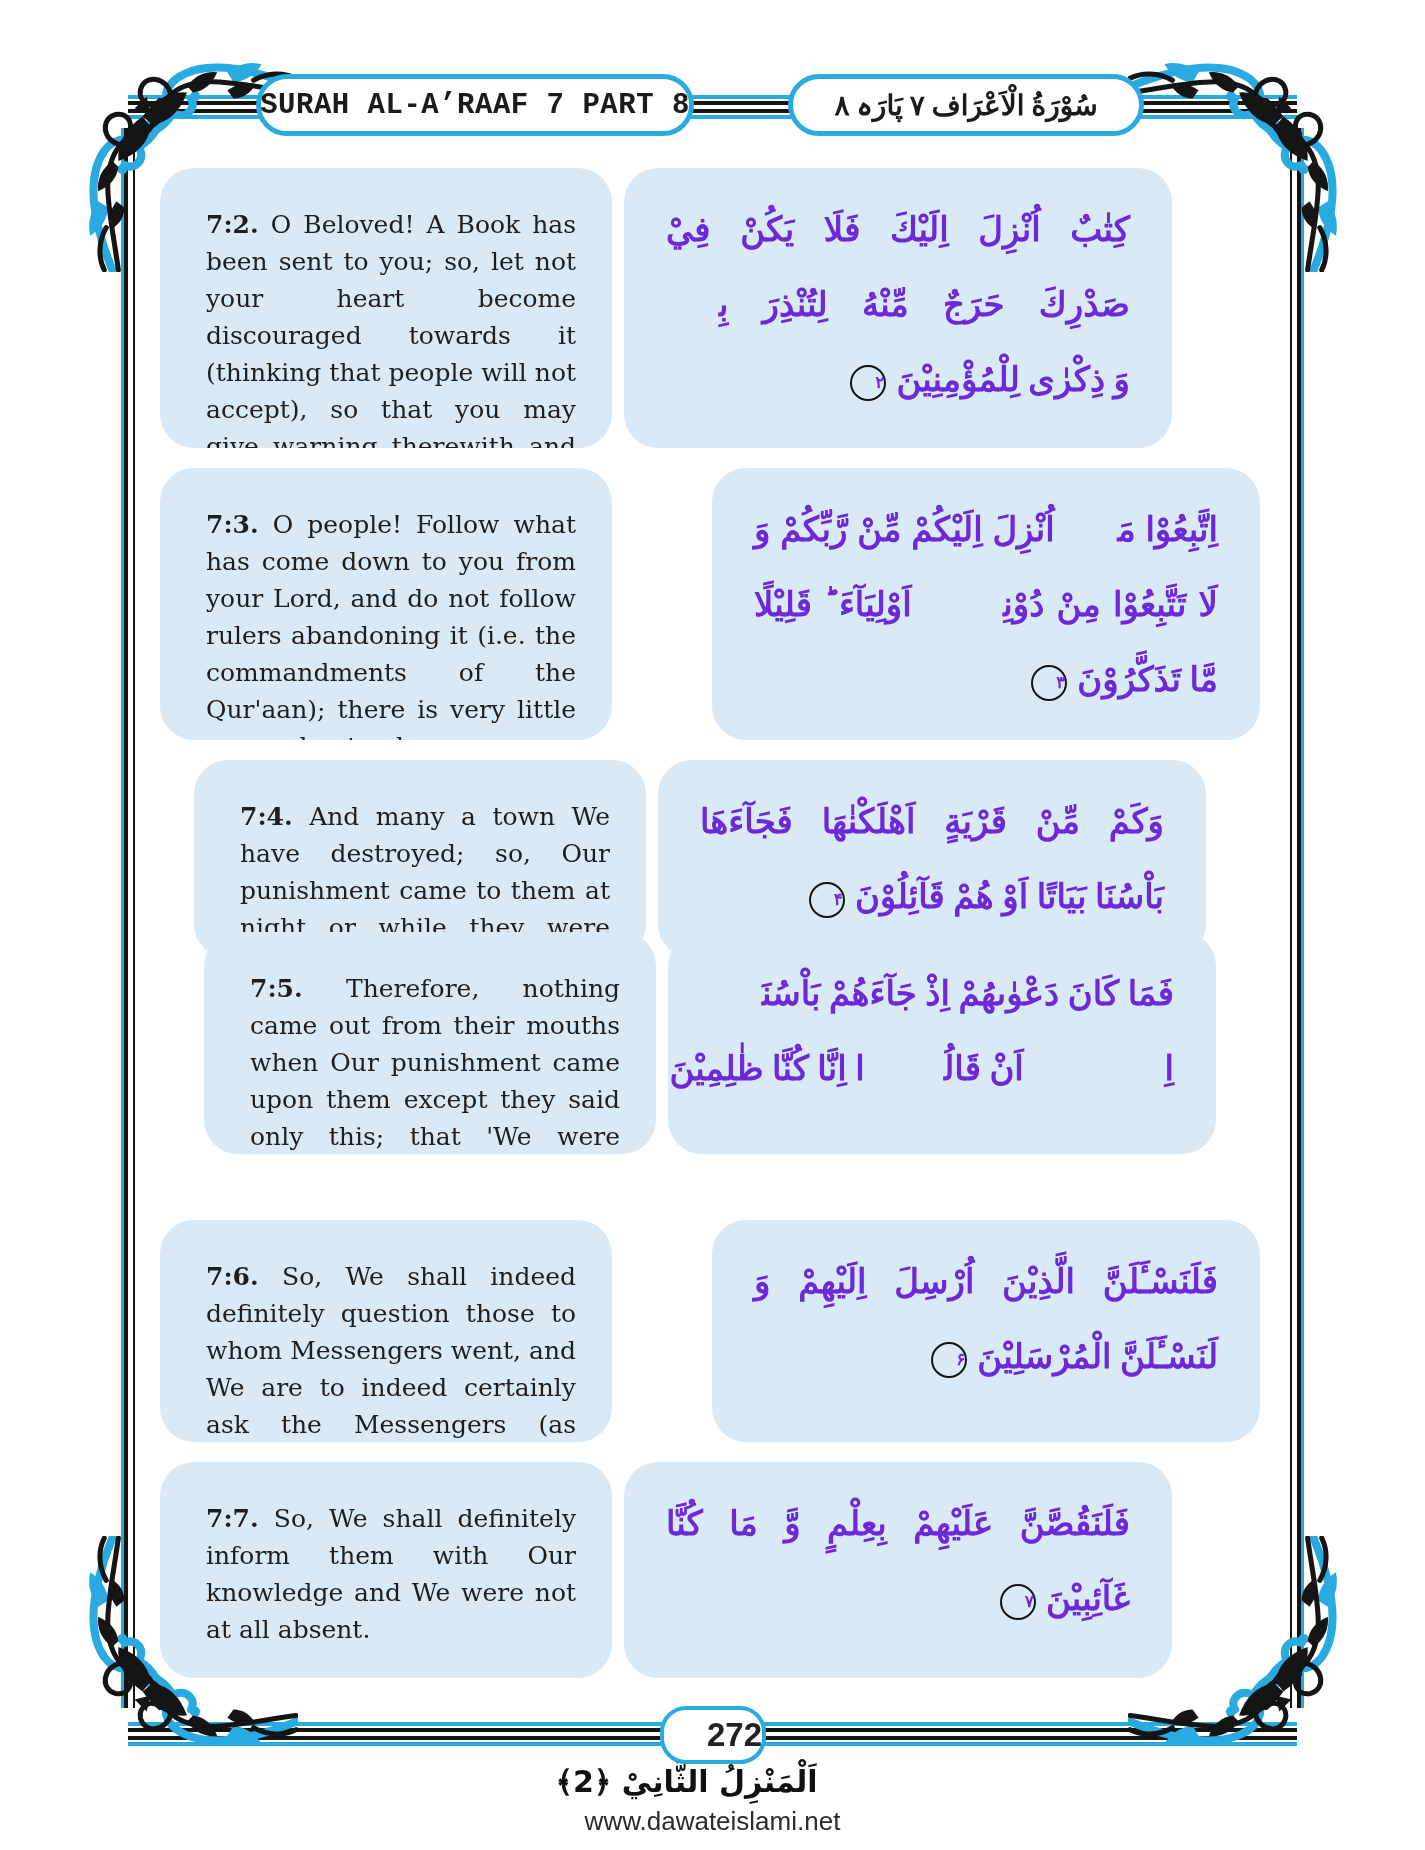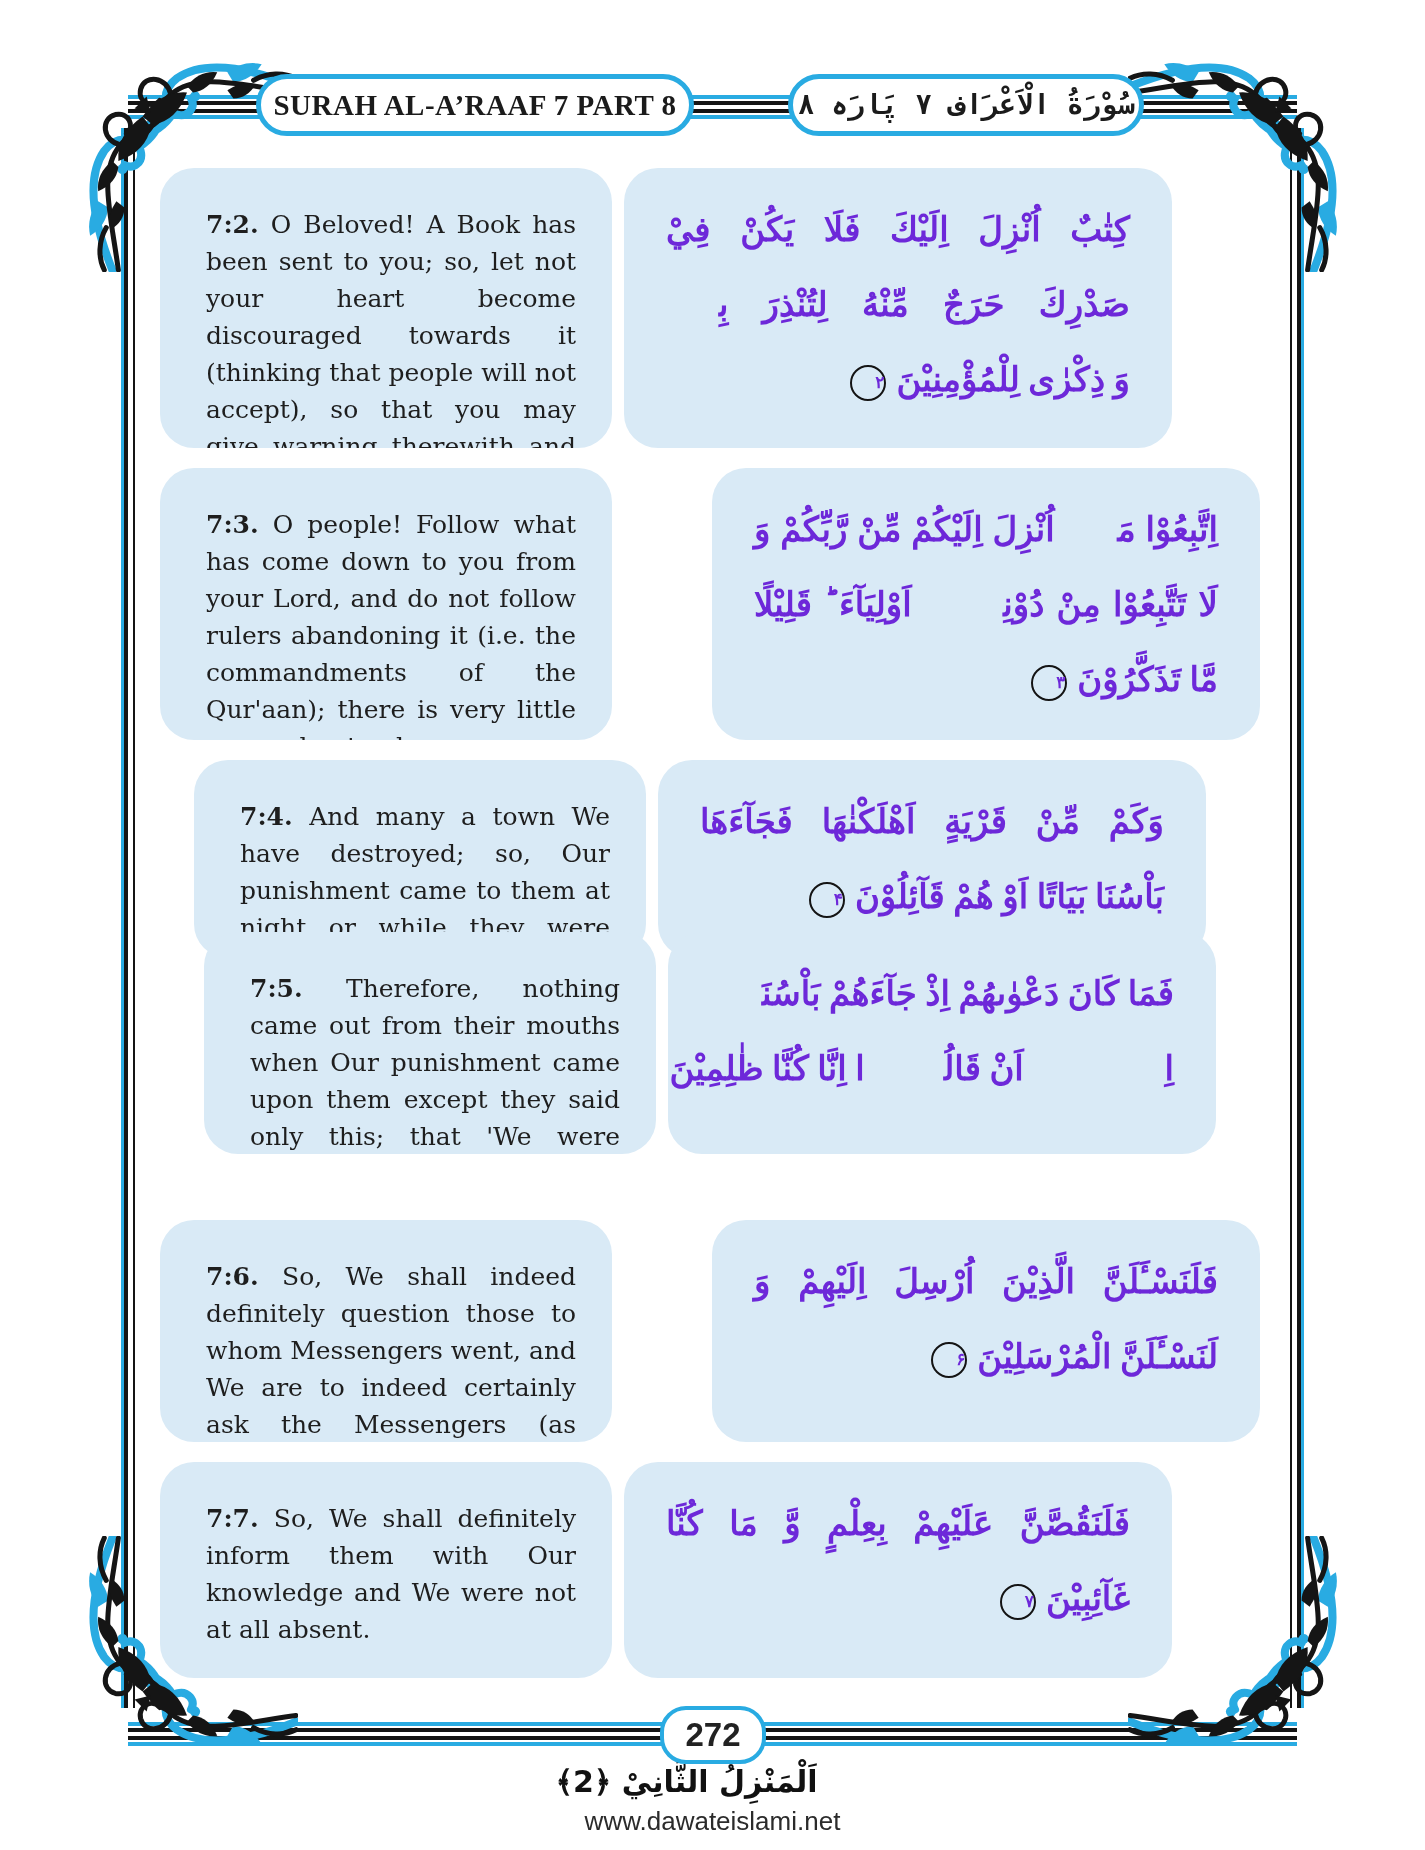--- a/index.html
+++ b/index.html
@@ -23,26 +23,26 @@
   .flourish{position:absolute;width:222px;height:222px;}
   #fl-tl{left:76px;top:50px;}
   #fl-tr{left:1128px;top:50px;transform:scaleX(-1);}
   #fl-bl{left:76px;top:1536px;transform:scaleY(-1);}
   #fl-br{left:1128px;top:1536px;transform:scale(-1,-1);}
 
   
   .pill{position:absolute;background:#fff;border:5px solid #29ABE2;border-radius:32px;
         display:flex;align-items:center;justify-content:center;z-index:5;}
   #title-pill-en{left:256px;top:74px;width:428px;height:52px;}
-  #title-pill-en span{font-family:Liberation Serif, serif;font-weight:bold;font-size:29px;
+  #title-pill-en span{font-family:Liberation Mono, monospace;font-weight:bold;font-size:29px;
         letter-spacing:.5px;color:#1b1b1b;white-space:nowrap;}
   #title-pill-ar{left:788px;top:74px;width:346px;height:52px;}
-  #title-pill-ar span{direction:rtl;font-family:Liberation Mono, monospace;font-weight:bold;
+  #title-pill-ar span{direction:rtl;font-family:Liberation Serif, serif;font-weight:bold;
         font-size:28px;color:#1b1b1b;white-space:nowrap;}
-  #page-pill{left:660px;top:1706px;width:98px;height:50px;border-width:4px;border-radius:26px;}
+  #page-pill{left:660px;top:1706px;width:98px;height:50px;border-width:4px;border-radius:26px;justify-content:flex-end;}
   #page-pill span{font-family:"Liberation Sans",sans-serif;font-weight:bold;font-size:33px;color:#222;}
 
   
   .row{position:absolute;left:160px;width:1100px;display:flex;}
   .box{background:#D9EAF6;border-radius:34px;overflow:hidden;box-sizing:border-box;}
   .en{width:452px;margin-right:12px;padding:38px 36px 0 46px;}
   .ar{width:548px;padding:24px 42px 0 42px;direction:rtl;}
   .en p{margin:0;font-family:"DejaVu Serif",serif;font-size:25px;line-height:37px;
         color:#1e1e1e;text-align:justify;}
   .en b{font-weight:bold;}

